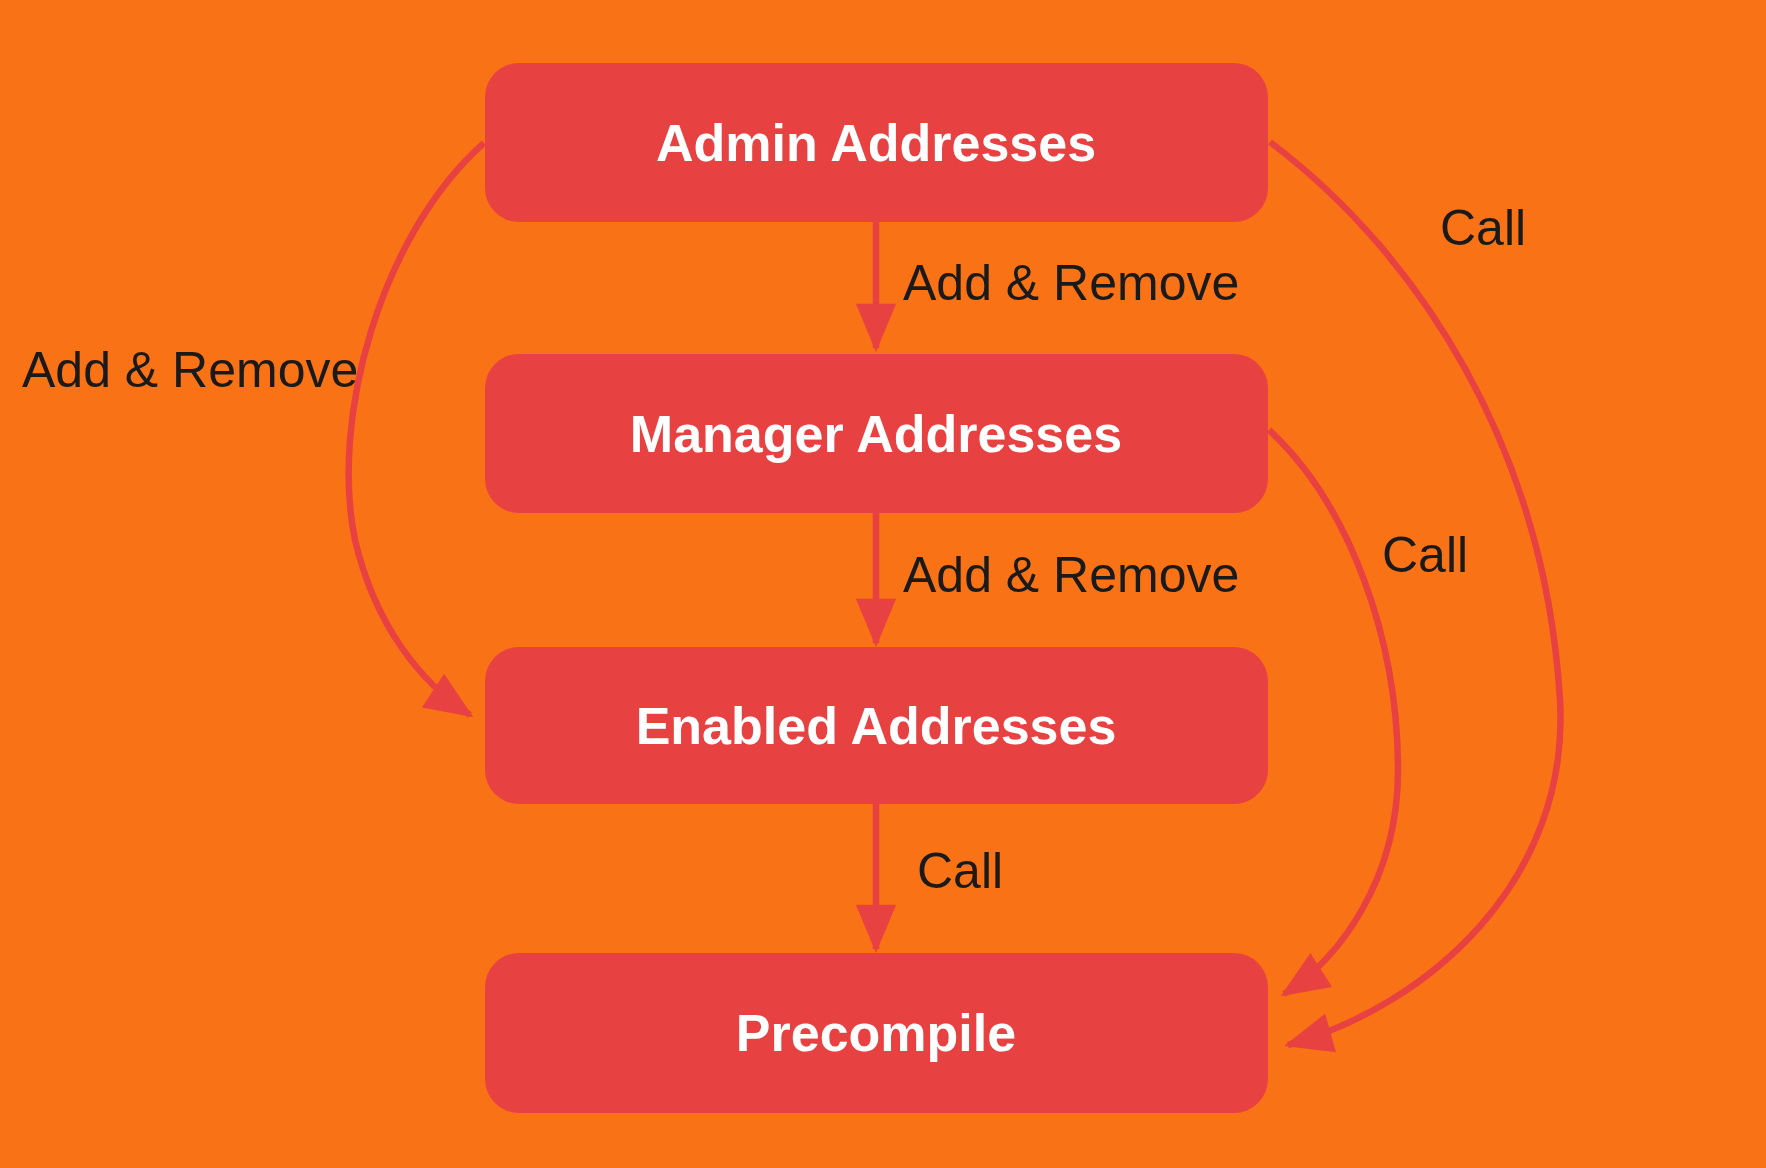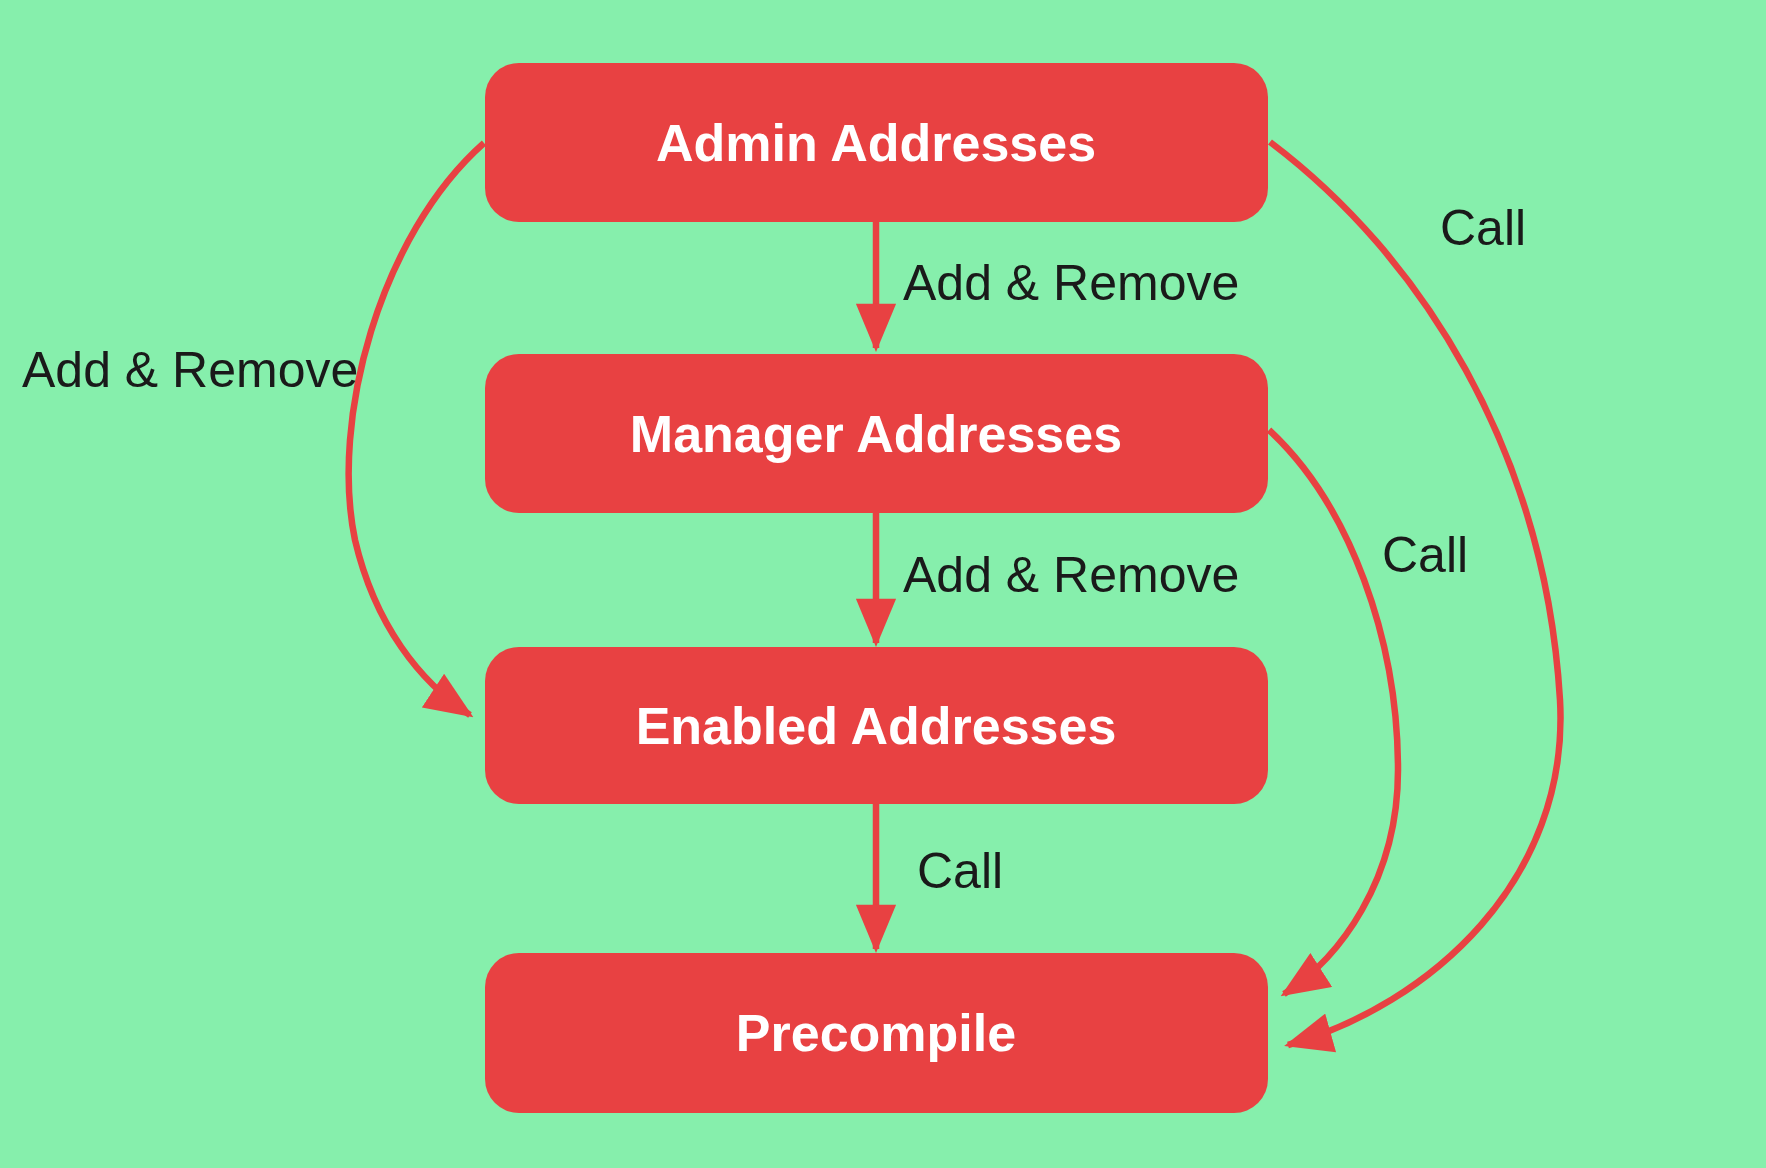--- a/index.html
+++ b/index.html
@@ -4,21 +4,21 @@
 <style>
   html, body {
     margin: 0;
     padding: 0;
     background: #ffffff;
   }
   .canvas {
     position: relative;
     width: 1766px;
     height: 1168px;
-    background: #86efac;
+    background: #f97316;
     overflow: hidden;
     font-family: "Liberation Sans", sans-serif;
   }
   svg { display: block; }
   .node-rect { stroke: none; }
   .node-label {
     fill: #ffffff;
     font-family: "Liberation Sans", sans-serif;
     font-size: 52px;
     font-weight: 700;

